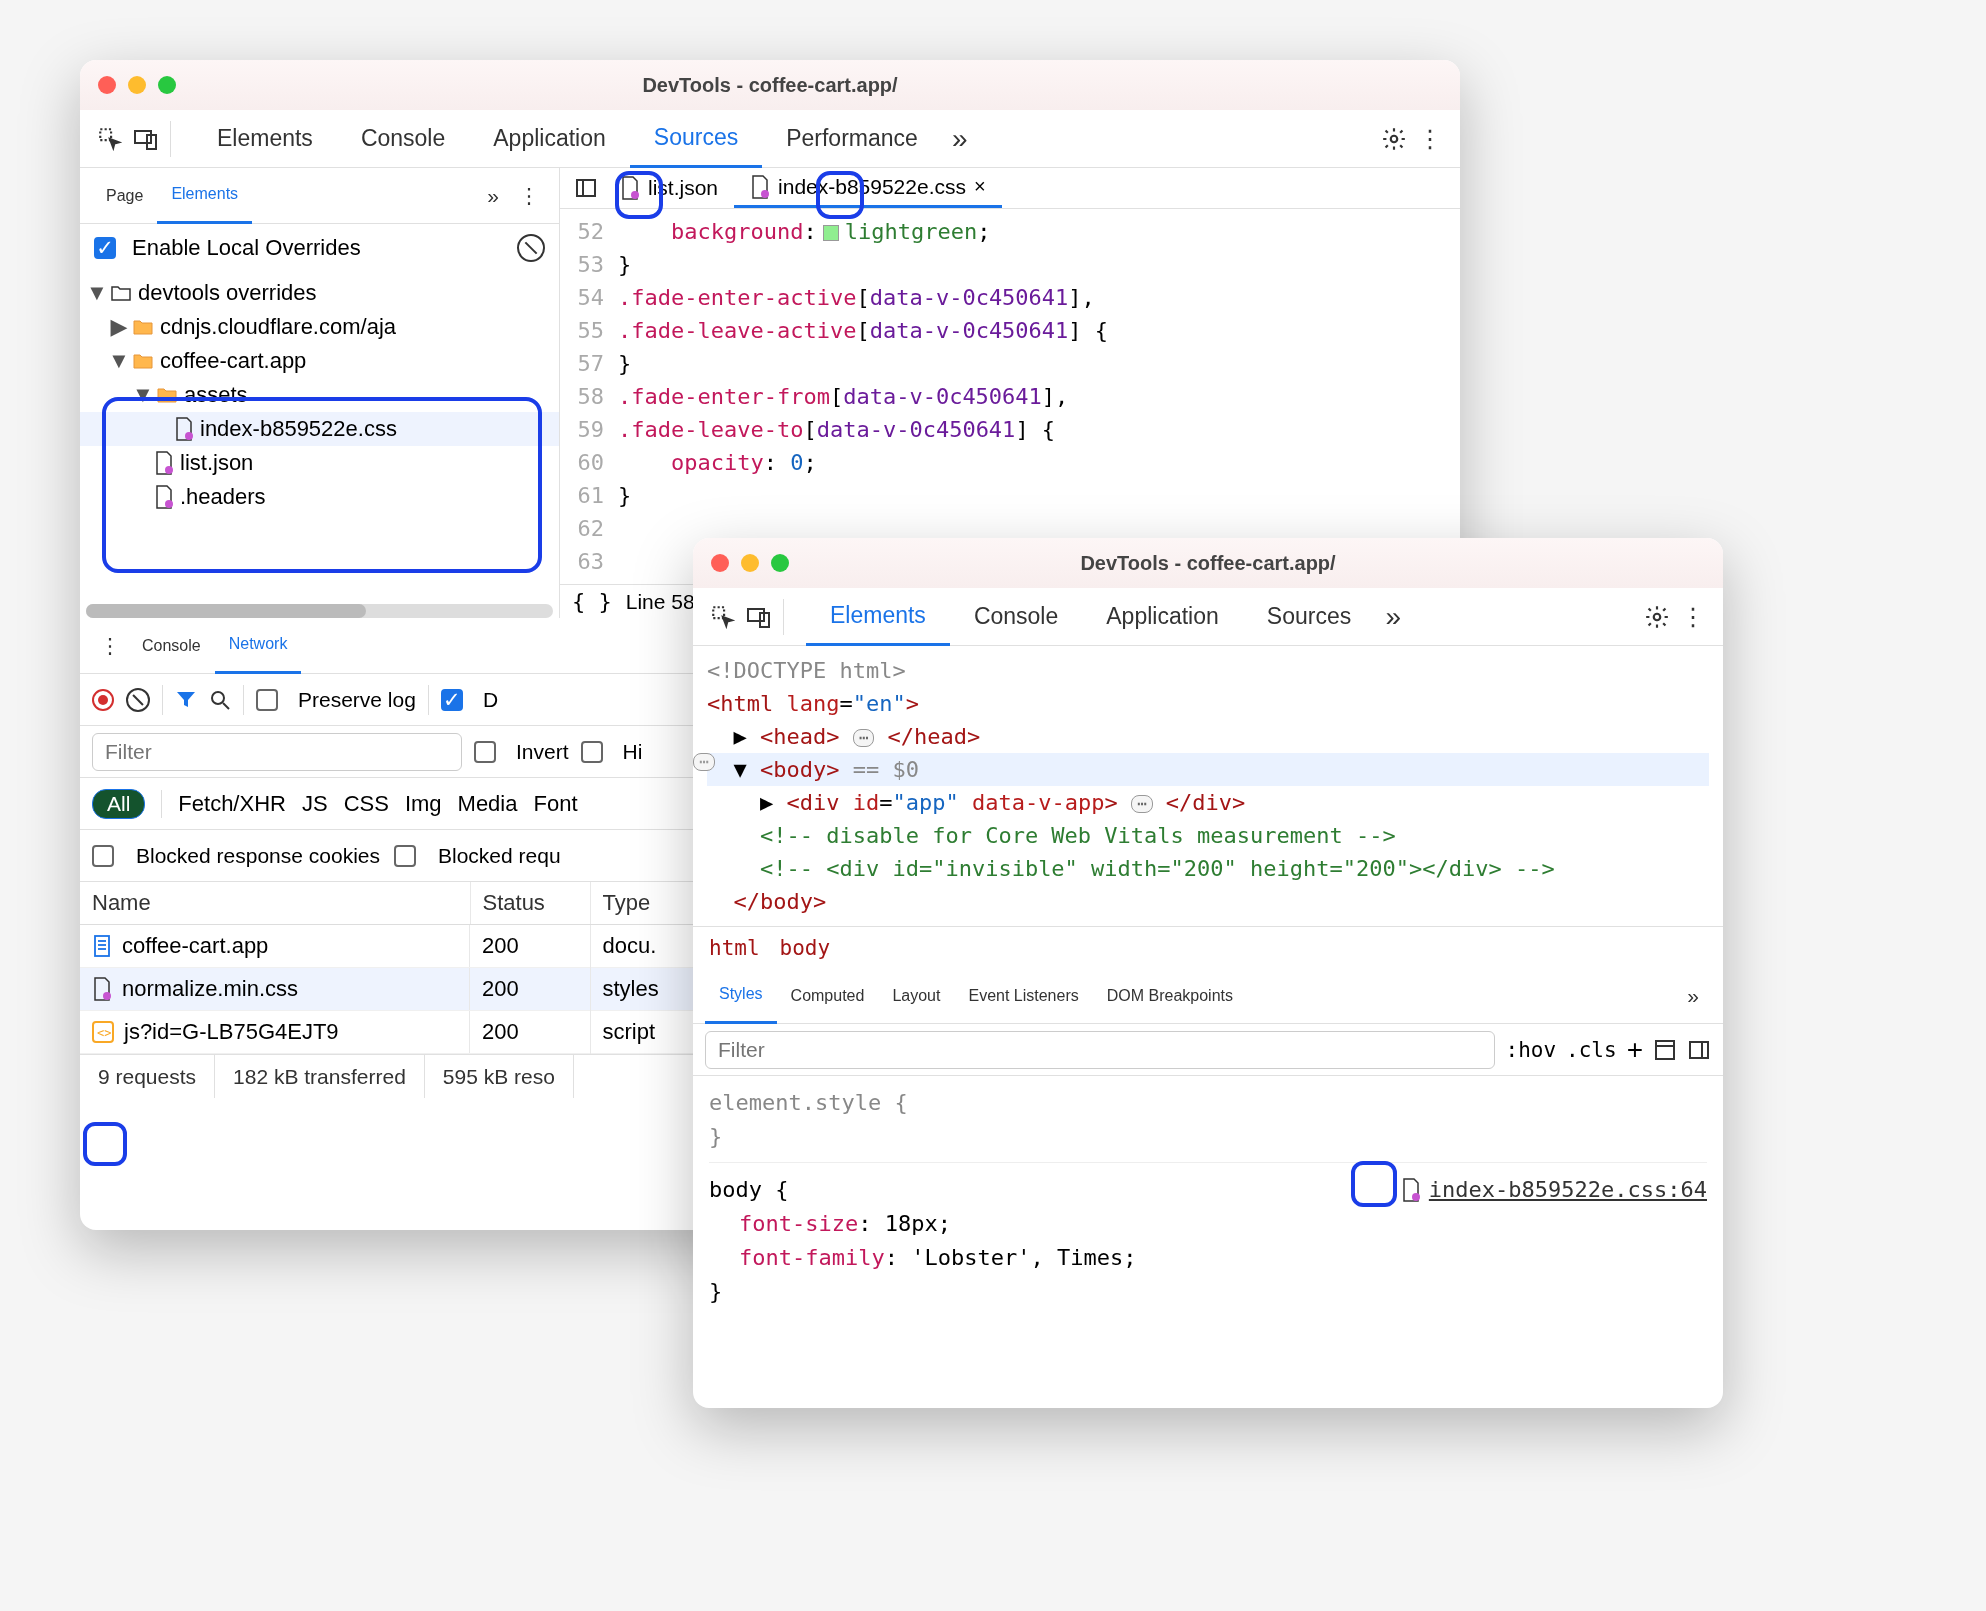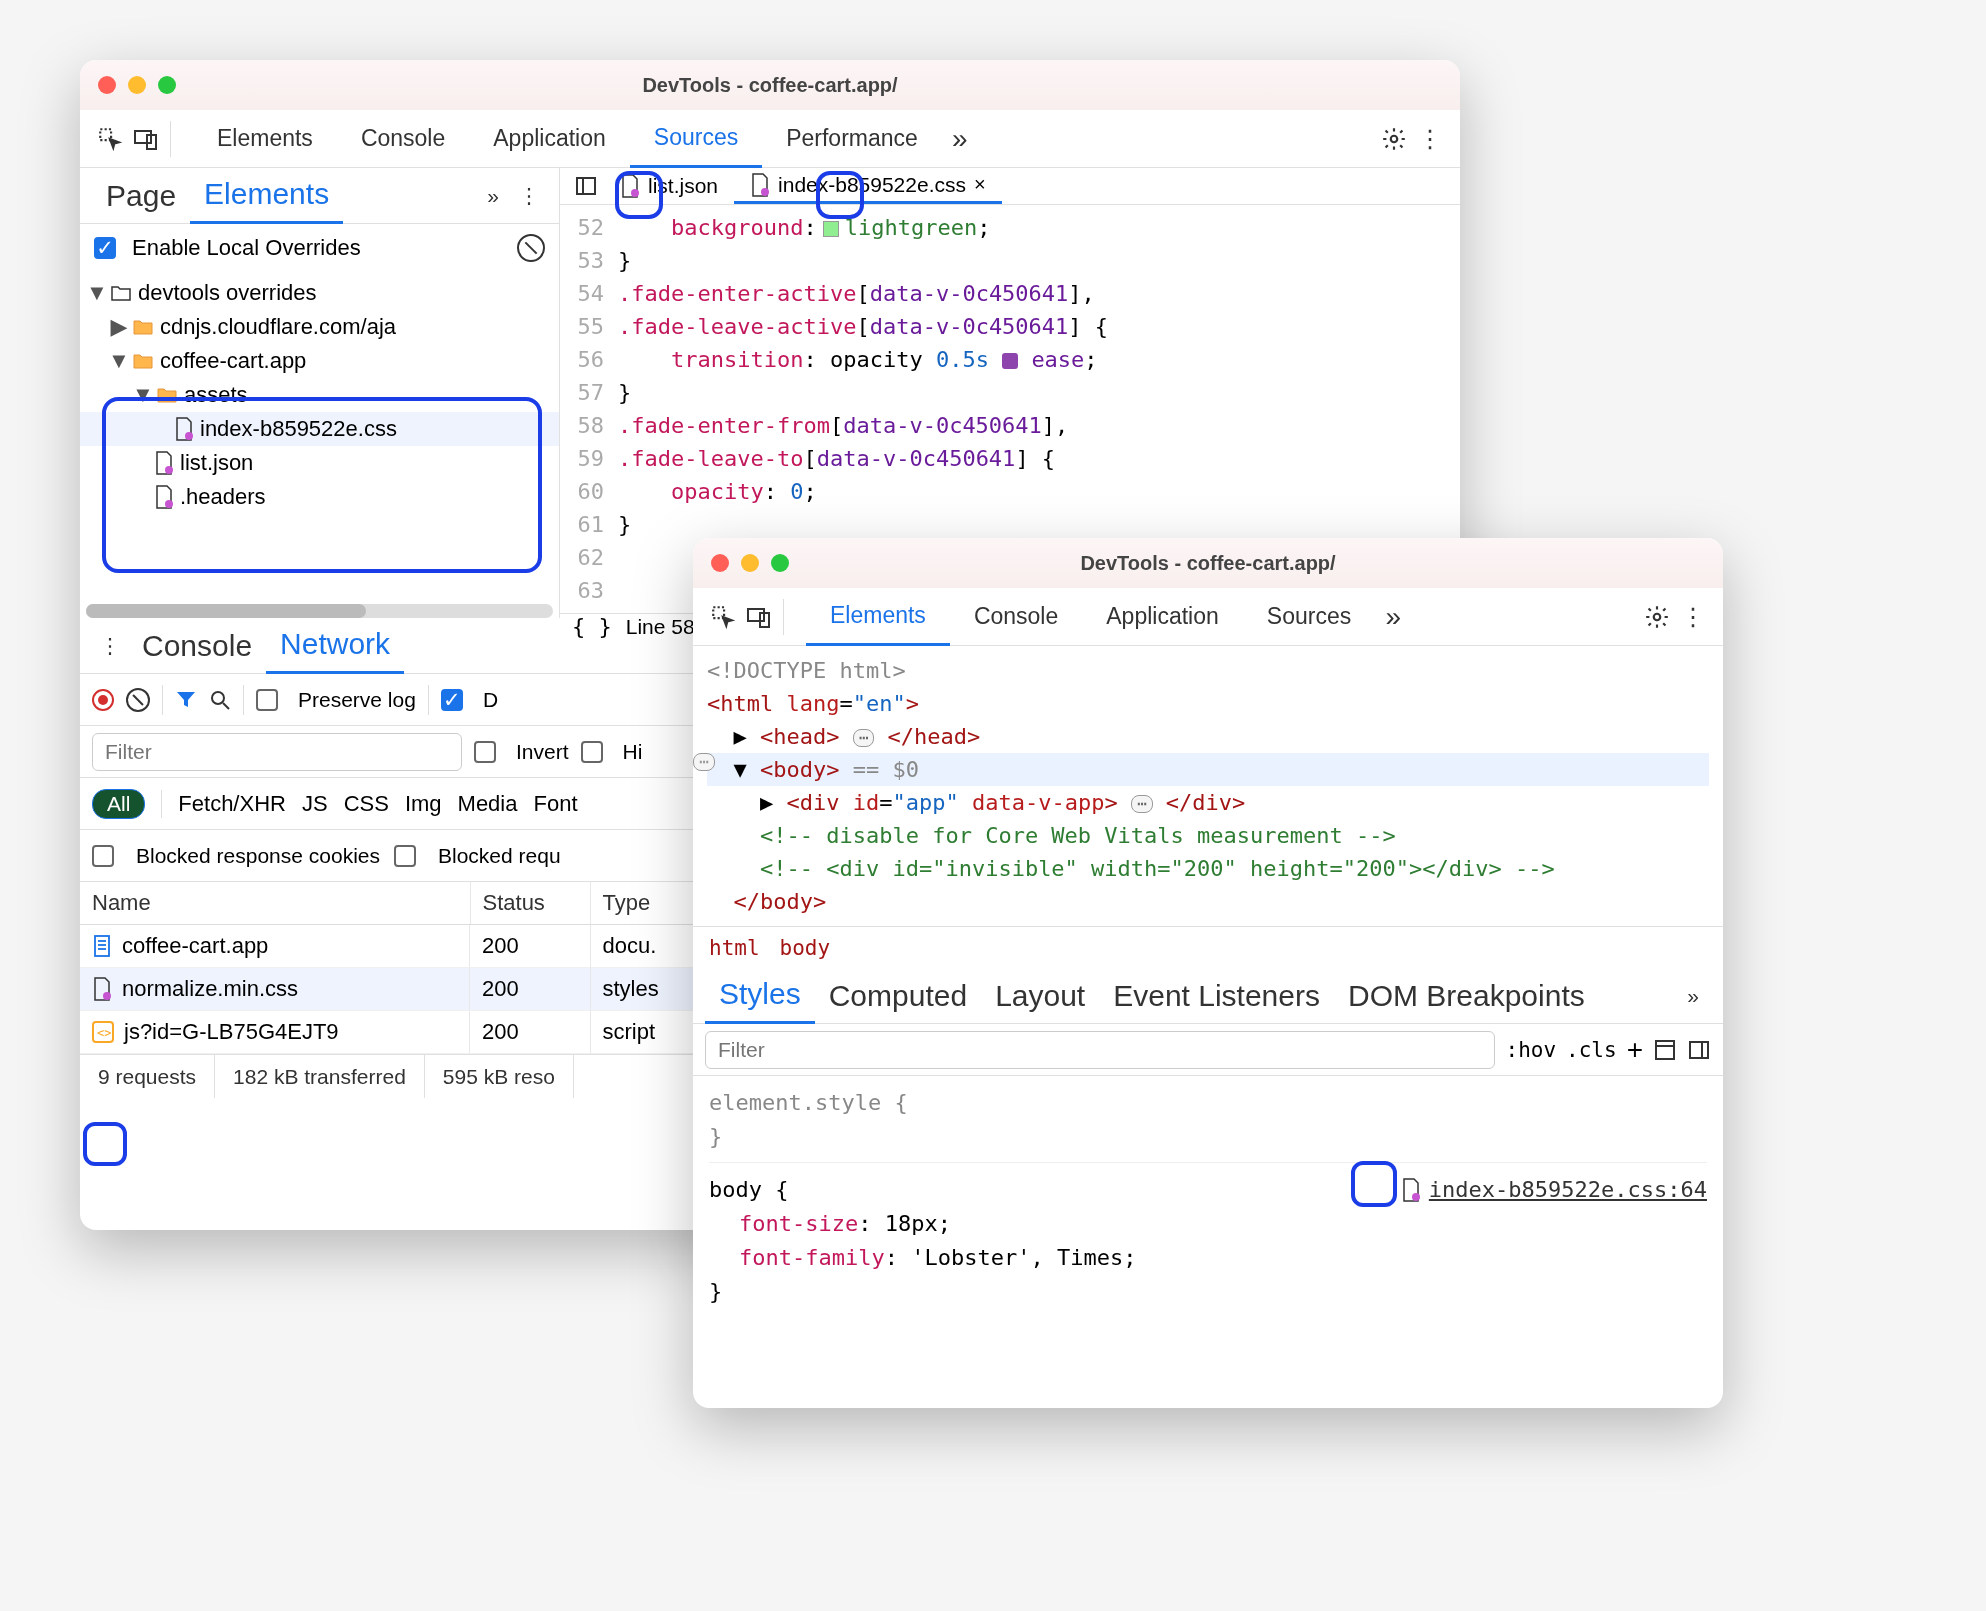--- a/index.html
+++ b/index.html
@@ -10,21 +10,21 @@
 .traffic { display: flex; gap: 12px; }
 .dot { width: 18px; height: 18px; border-radius: 50%; }
 .red { background: #ff5f57; } .yellow { background: #febc2e; } .green { background: #28c840; }
 .titlebar-title { position: absolute; left: 50%; transform: translateX(-50%); font-weight: 600; font-size: 20px; color: #444; }
 .toolbar { height: 58px; border-bottom: 1px solid #e0e0e0; display: flex; align-items: center; padding: 0 12px; background: #fff; }
 .tab-strip { display: flex; align-items: center; gap: 0; flex: 1; padding-left: 16px; }
 .tab { padding: 0 24px; height: 58px; display: flex; align-items: center; font-size: 23px; color: #333; cursor: pointer; }
 .tab.active { color: #1a73e8; border-bottom: 3px solid #1a73e8; margin-bottom: -1px; }
 .icon-btn { width: 36px; height: 36px; display: flex; align-items: center; justify-content: center; color: #333; border-radius: 6px; cursor: pointer; }
 .subtoolbar { height: 56px; border-bottom: 1px solid #e0e0e0; display: flex; align-items: center; padding: 0 12px; background: #fff; }
-.subtab { padding: 0 14px; height: 56px; display: flex; align-items: center; font-size: 30px; color: #333; cursor: pointer; }
+.subtab { padding: 0 14px; height: 56px; display: flex; align-items: center; font-size: 16px; color: #333; cursor: pointer; }
 .subtab.active { color: #1a73e8; border-bottom: 3px solid #1a73e8; }
 .checkbox { width: 22px; height: 22px; border: 2px solid #666; border-radius: 4px; display: inline-flex; align-items: center; justify-content: center; margin-right: 8px; cursor: pointer; }
 .checkbox.checked { background: #1a73e8; border-color: #1a73e8; color: #fff; }
 .tree { padding: 4px 0; font-size: 22px; }
 .tree-row { display: flex; align-items: center; padding: 4px 10px; gap: 6px; cursor: pointer; white-space: nowrap; }
 .tree-row.selected { background: #eef3fe; }
 .disclosure { width: 14px; display: inline-flex; justify-content: center; color: #555; }
 .folder-icon { width: 22px; height: 18px; display: inline-flex; }
 .file-icon { width: 20px; height: 24px; display: inline-flex; position: relative; }
 .highlight-box { border: 4px solid #1a3de8; border-radius: 16px; position: absolute; pointer-events: none; }
@@ -204,24 +204,20 @@
             <span class="gutter">53</span>
             <span class="code-text">}</span>
           </div>
         <div class="code-line">
             <span class="gutter">54</span>
             <span class="code-text"><span class="kw-sel">.fade-enter-active</span>[<span class="kw-attr">data-v-0c450641</span>],</span>
           </div>
         <div class="code-line">
             <span class="gutter">55</span>
             <span class="code-text"><span class="kw-sel">.fade-leave-active</span>[<span class="kw-attr">data-v-0c450641</span>] {</span>
-          </div>
-        <div class="code-line">
-            <span class="gutter">56</span>
-            <span class="code-text">    <span class="kw-prop">transition</span>: opacity <span class="kw-num">0.5s</span> <span style="display:inline-block;width:16px;height:16px;background:#8e44ad;vertical-align:middle;border-radius:3px;"></span> <span class="kw-ease">ease</span>;</span>
           </div>
         <div class="code-line">
             <span class="gutter">57</span>
             <span class="code-text">}</span>
           </div>
         <div class="code-line">
             <span class="gutter">58</span>
             <span class="code-text"><span class="kw-sel">.fade-enter-from</span>[<span class="kw-attr">data-v-0c450641</span>],</span>
           </div>
         <div class="code-line">

